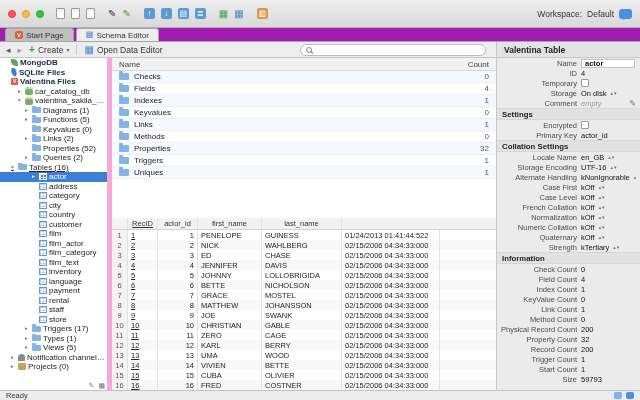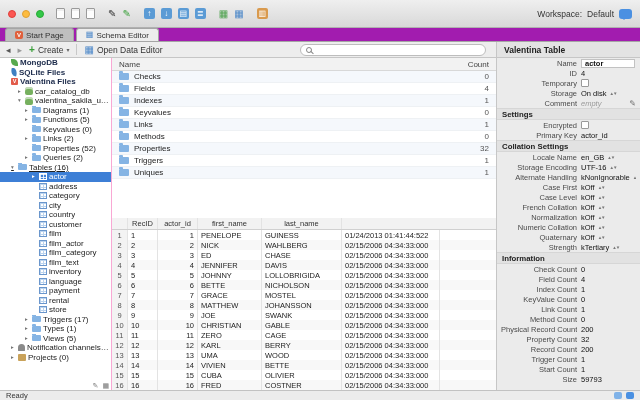--- a/index.html
+++ b/index.html
@@ -36,21 +36,21 @@
 .chev{font-size:6px;color:#666;}
 .vsep{width:1px;height:11px;background:#c8c8c8;}
 .glyph.blue{color:#4a86c8;}
 .search{margin-left:auto;margin-right:4px;width:186px;height:12px;background:#fff;border:1px solid #bdbdbd;border-radius:6px;display:flex;align-items:center;padding:0 5px;gap:4px;}
 .mag{width:6px;height:6px;border:1px solid #888;border-radius:50%;position:relative;flex:none;}
 .mag::after{content:"";position:absolute;width:4px;height:1px;background:#888;transform:rotate(45deg);right:-3px;bottom:-1px;}
 .search input{border:none;outline:none;flex:1;font-size:8px;background:transparent;min-width:0;}
 .insp-header{flex:1;background:#e3e3e3;border-bottom:1px solid #c6c6c6;display:flex;align-items:center;padding:0 7px;font-weight:bold;font-size:8.5px;color:#222;}
 
 .main{flex:1;display:flex;min-height:0;}
-.sidebar{width:112px;border-right:1px solid #f9a8d4;background:#fff;position:relative;overflow:hidden;flex:none;}
+.sidebar{width:112px;border-right:5px solid #f9a8d4;background:#fff;position:relative;overflow:hidden;flex:none;}
 .tree-row{height:9.5px;line-height:9.5px;display:flex;align-items:center;gap:2px;font-size:8px;color:#222;white-space:nowrap;overflow:hidden;}
 .tree-row.bold{font-weight:bold;color:#1b2a4a;}
 .tree-row.selected{background:#3d7fd6;color:#fff;}
 .tri{width:7px;font-size:5.5px;color:#777;text-align:center;flex:none;}
 .selected .tri{color:#fff;}
 .ticon{flex:none;display:inline-block;}
 .ticon.mongodb{width:7px;height:7px;background:#58aa50;border-radius:0 70% 0 70%;}
 .ticon.sqlite{width:6px;height:8px;background:#3f7fc1;border-radius:0 80% 0 80%;transform:rotate(12deg);}
 .ticon.valentina{width:7px;height:7px;background:#e25b4a;border-radius:1px;color:#fff;font-size:5.5px;font-weight:bold;display:inline-flex;align-items:center;justify-content:center;}
 .ticon.db{width:8px;height:8px;border-radius:3px 3px 2px 2px;background:#9ab7d8;box-shadow:inset 0 2px 0 rgba(255,255,255,.55);}
@@ -74,21 +74,21 @@
 .folder::before{content:"";position:absolute;top:-2px;left:0;width:4px;height:2px;background:#85b4e4;border-radius:1px 1px 0 0;}
 .filler{height:39px;background:#fff;flex:none;}
 
 .grid{font-size:7.5px;color:#222;flex:none;}
 .grow{display:flex;height:10px;}
 .grow:nth-child(even){background:#f8f8f8;}
 .ghead{height:12px;background:#f2f2f2;border-bottom:1px solid #d0d0d0;}
 .gcell{border-right:1px solid #e3e3e3;padding:0 3px;display:flex;align-items:center;overflow:hidden;white-space:nowrap;}
 .ghead .gcell{justify-content:center;color:#333;}
 .c0{width:16px;background:#f3f3f3;justify-content:center;color:#555;flex:none;}
-.c1{width:30px;flex:none;}
+.c1{width:30px;flex:none;text-decoration:underline;}
 .c2{width:40px;justify-content:flex-end;flex:none;}
 .c3{width:64px;flex:none;}
 .c4{width:80px;flex:none;}
 .c5{width:98px;flex:none;}
 
 .inspector{width:143px;background:#ebebeb;overflow:hidden;font-size:7.5px;flex:none;}
 .insp-row{height:10px;display:flex;align-items:center;padding:0 4px;gap:4px;}
 .insp-label{width:76px;text-align:right;color:#4a4a4a;flex:none;overflow:hidden;white-space:nowrap;}
 .insp-value{color:#111;display:flex;align-items:center;gap:3px;min-width:0;flex:1;white-space:nowrap;overflow:hidden;}
 .insp-sec{height:12px;display:flex;align-items:center;font-weight:bold;color:#222;padding:0 5px;background:#e2e2e2;border-top:1px solid #d6d6d6;border-bottom:1px solid #d6d6d6;font-size:7.8px;}
@@ -298,20 +298,25 @@
             <span class="tlabel">payment</span>
           </div>
           <div class="tree-row" style="padding-left: 30px;">
             <span class="tri"></span>
             <span class="ticon table"></span>
             <span class="tlabel">rental</span>
           </div>
           <div class="tree-row" style="padding-left: 30px;">
             <span class="tri"></span>
             <span class="ticon table"></span>
+            <span class="tlabel">staff</span>
+          </div>
+          <div class="tree-row" style="padding-left: 30px;">
+            <span class="tri"></span>
+            <span class="ticon table"></span>
             <span class="tlabel">store</span>
           </div>
           <div class="tree-row" style="padding-left: 23px;">
             <span class="tri">▸</span>
             <span class="ticon folder"></span>
             <span class="tlabel">Triggers (17)</span>
           </div>
           <div class="tree-row" style="padding-left: 23px;">
             <span class="tri">▸</span>
             <span class="ticon folder"></span>

